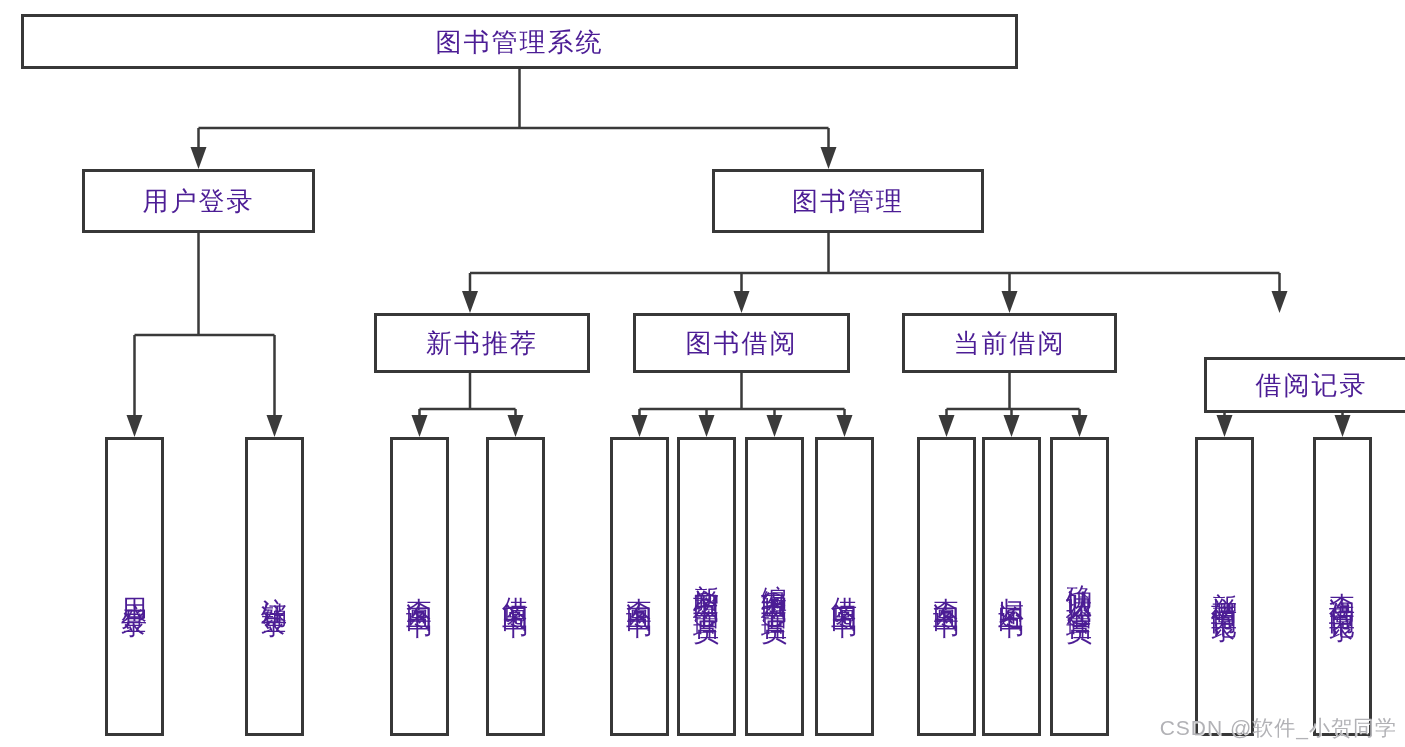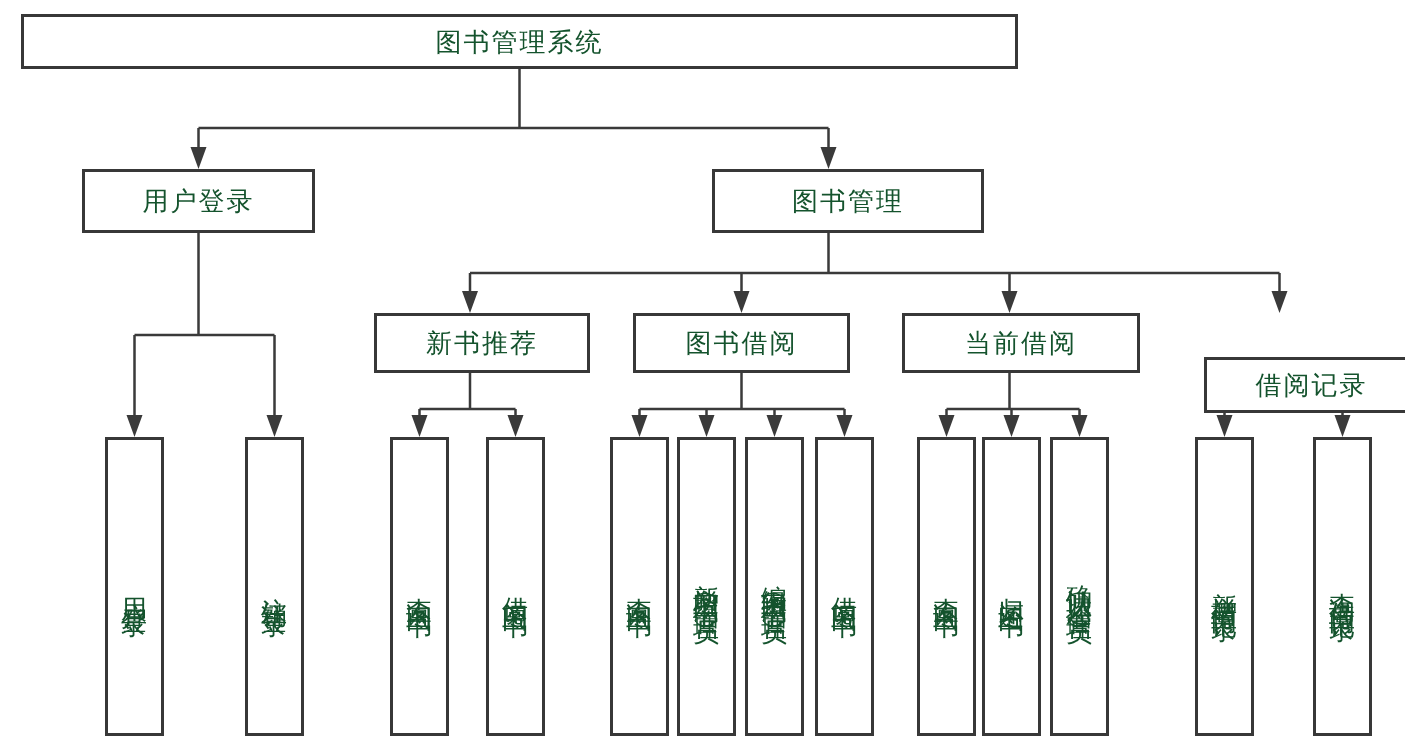--- a/index.html
+++ b/index.html
@@ -18,21 +18,21 @@
     z-index: 1;
   }
   .node {
     position: absolute;
     box-sizing: border-box;
     border: 3px solid #383838;
     background: #ffffff;
     display: flex;
     align-items: center;
     justify-content: center;
-    color: #14532d;
+    color: #4c1d95;
     font-size: 26px;
     z-index: 2;
     line-height: 1;
   }
   .hnode span {
     white-space: nowrap;
     letter-spacing: 2px;
   }
   .vnode span {
     writing-mode: vertical-rl;
@@ -41,21 +41,21 @@
     white-space: nowrap;
   }
   
   .n-root   { left: 21px;   top: 14px;  width: 997px; height: 55px; }
   
   .n-l2a    { left: 82px;   top: 169px; width: 233px; height: 64px; }
   .n-l2b    { left: 712px;  top: 169px; width: 272px; height: 64px; }
   
   .n-l3a    { left: 374px;  top: 313px; width: 216px; height: 60px; }
   .n-l3b    { left: 633px;  top: 313px; width: 217px; height: 60px; text-align: right; }
-  .n-l3c    { left: 902px;  top: 313px; width: 238px; height: 60px; }
+  .n-l3c    { left: 902px;  top: 313px; width: 215px; height: 60px; }
   .n-l3d    { left: 1204px; top: 313px; width: 215px; height: 56px; margin-top: 44px; }
   
   .leaf     { top: 437px; width: 59px; height: 299px; }
   .lf1  { left: 105px; }
   .lf2  { left: 245px; }
   .lf3  { left: 390px; }
   .lf4  { left: 486px; }
   .lf5  { left: 610px; }
   .lf6  { left: 677px; }
   .lf7  { left: 745px; }
@@ -179,14 +179,15 @@
   <div class="node vnode leaf lf11">
     <span>确认归还（管理员）</span>
   </div>
   <div class="node vnode leaf lf12">
     <span>新增借阅记录</span>
   </div>
   <div class="node vnode leaf lf13">
     <span>查询借阅记录</span>
   </div>
 
+  <div id="watermark">CSDN @软件_小贺同学</div>
 
 </div>
 
 </body></html>

